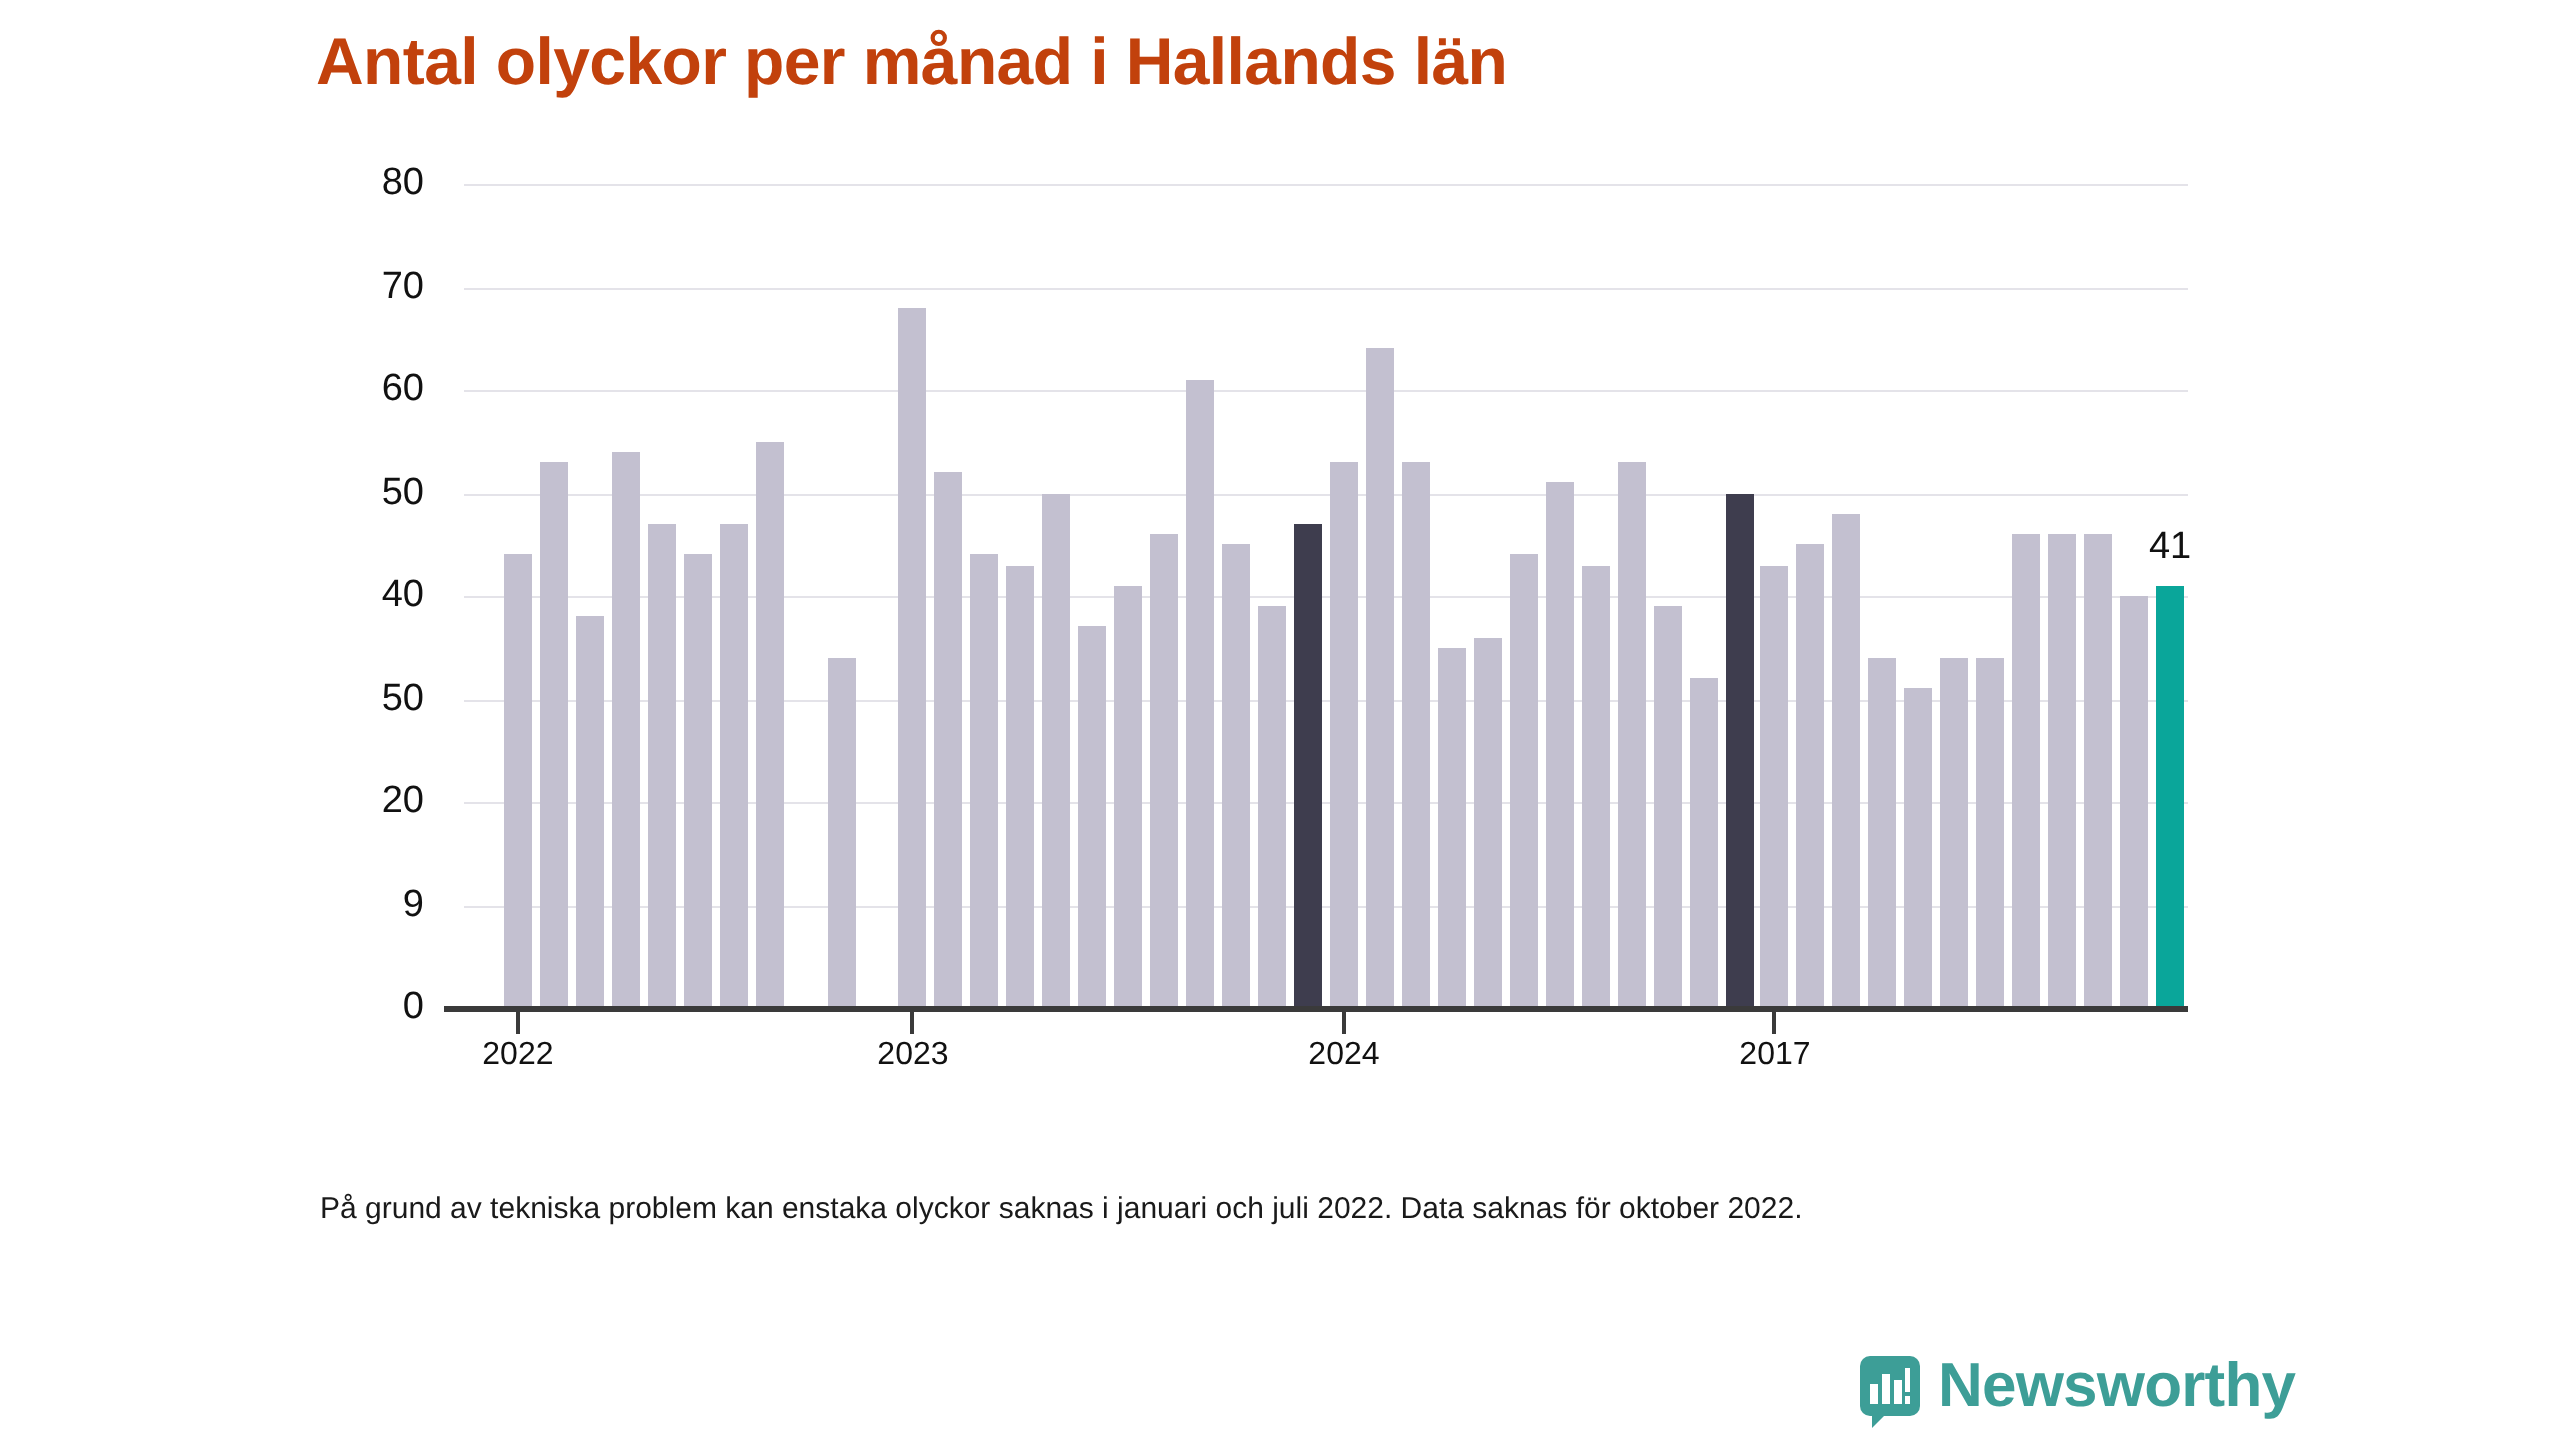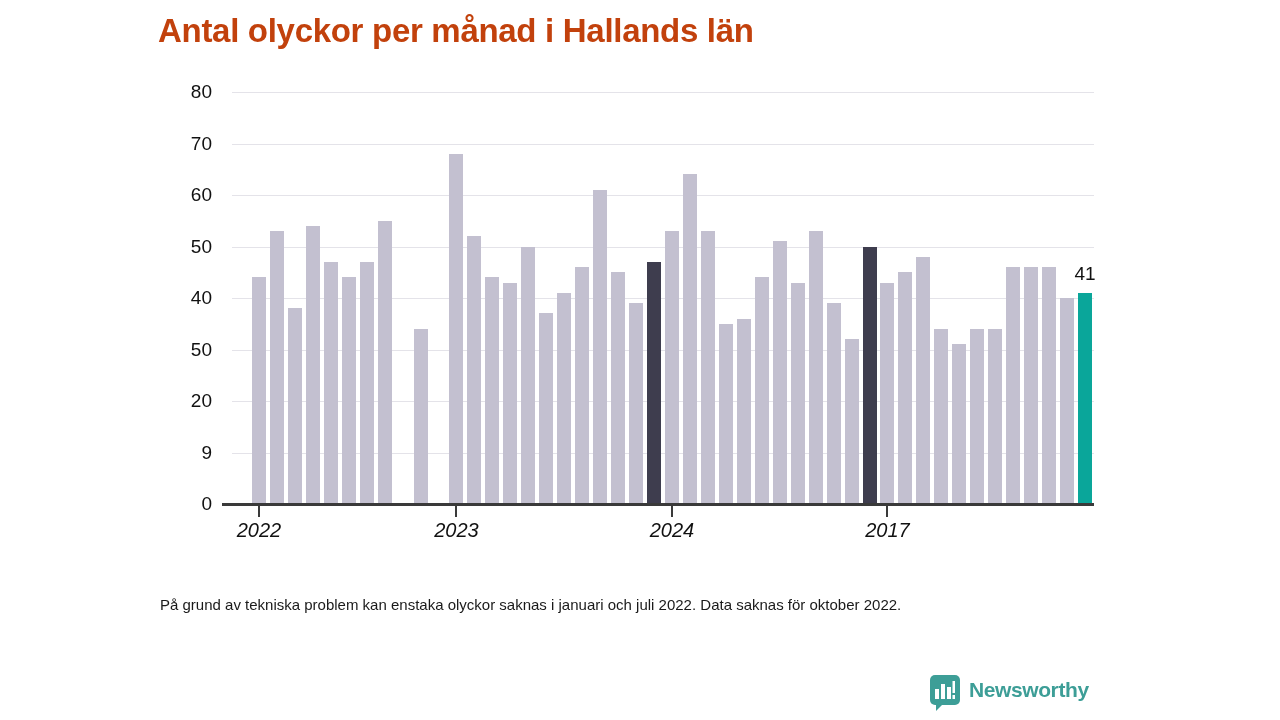--- a/index.html
+++ b/index.html
@@ -75,23 +75,22 @@
   
   .xticks { position: absolute; left: 232px; top: 506px; width: 862px; height: 40px; }
   .xtick {
     position: absolute; top: 0;
     width: 2px; height: 11px;
     background: #3a3a3a;
   }
   .xtick-label {
     position: absolute; top: 13px;
     transform: translateX(-50%);
-    font-size: 20px; color: #111111;
-    white-space: nowrap;
-    font-style: italic;
+    font-size: 16px; color: #111111;
+    white-space: nowrap;
   }
 
   
   .caption {
     position: absolute;
     left: 160px; top: 594px;
     width: 920px;
     font-size: 15px;
     line-height: 1.45;
     color: #1a1a1a;
@@ -112,21 +111,21 @@
   .logo-mark::after {
     content: "";
     position: absolute;
     left: 6px; bottom: -6px;
     width: 0; height: 0;
     border-left: 7px solid #3d9e97;
     border-bottom: 7px solid transparent;
   }
   .logo-mark svg { position: absolute; left: 5px; top: 6px; }
   .logo-text {
-    font-size: 21px;
+    font-size: 31px;
     font-weight: bold;
     color: #3d9e97;
     letter-spacing: -0.4px;
     text-align: right;
   }
 </style>
 </head>
 <body>
 
 <div class="page">

